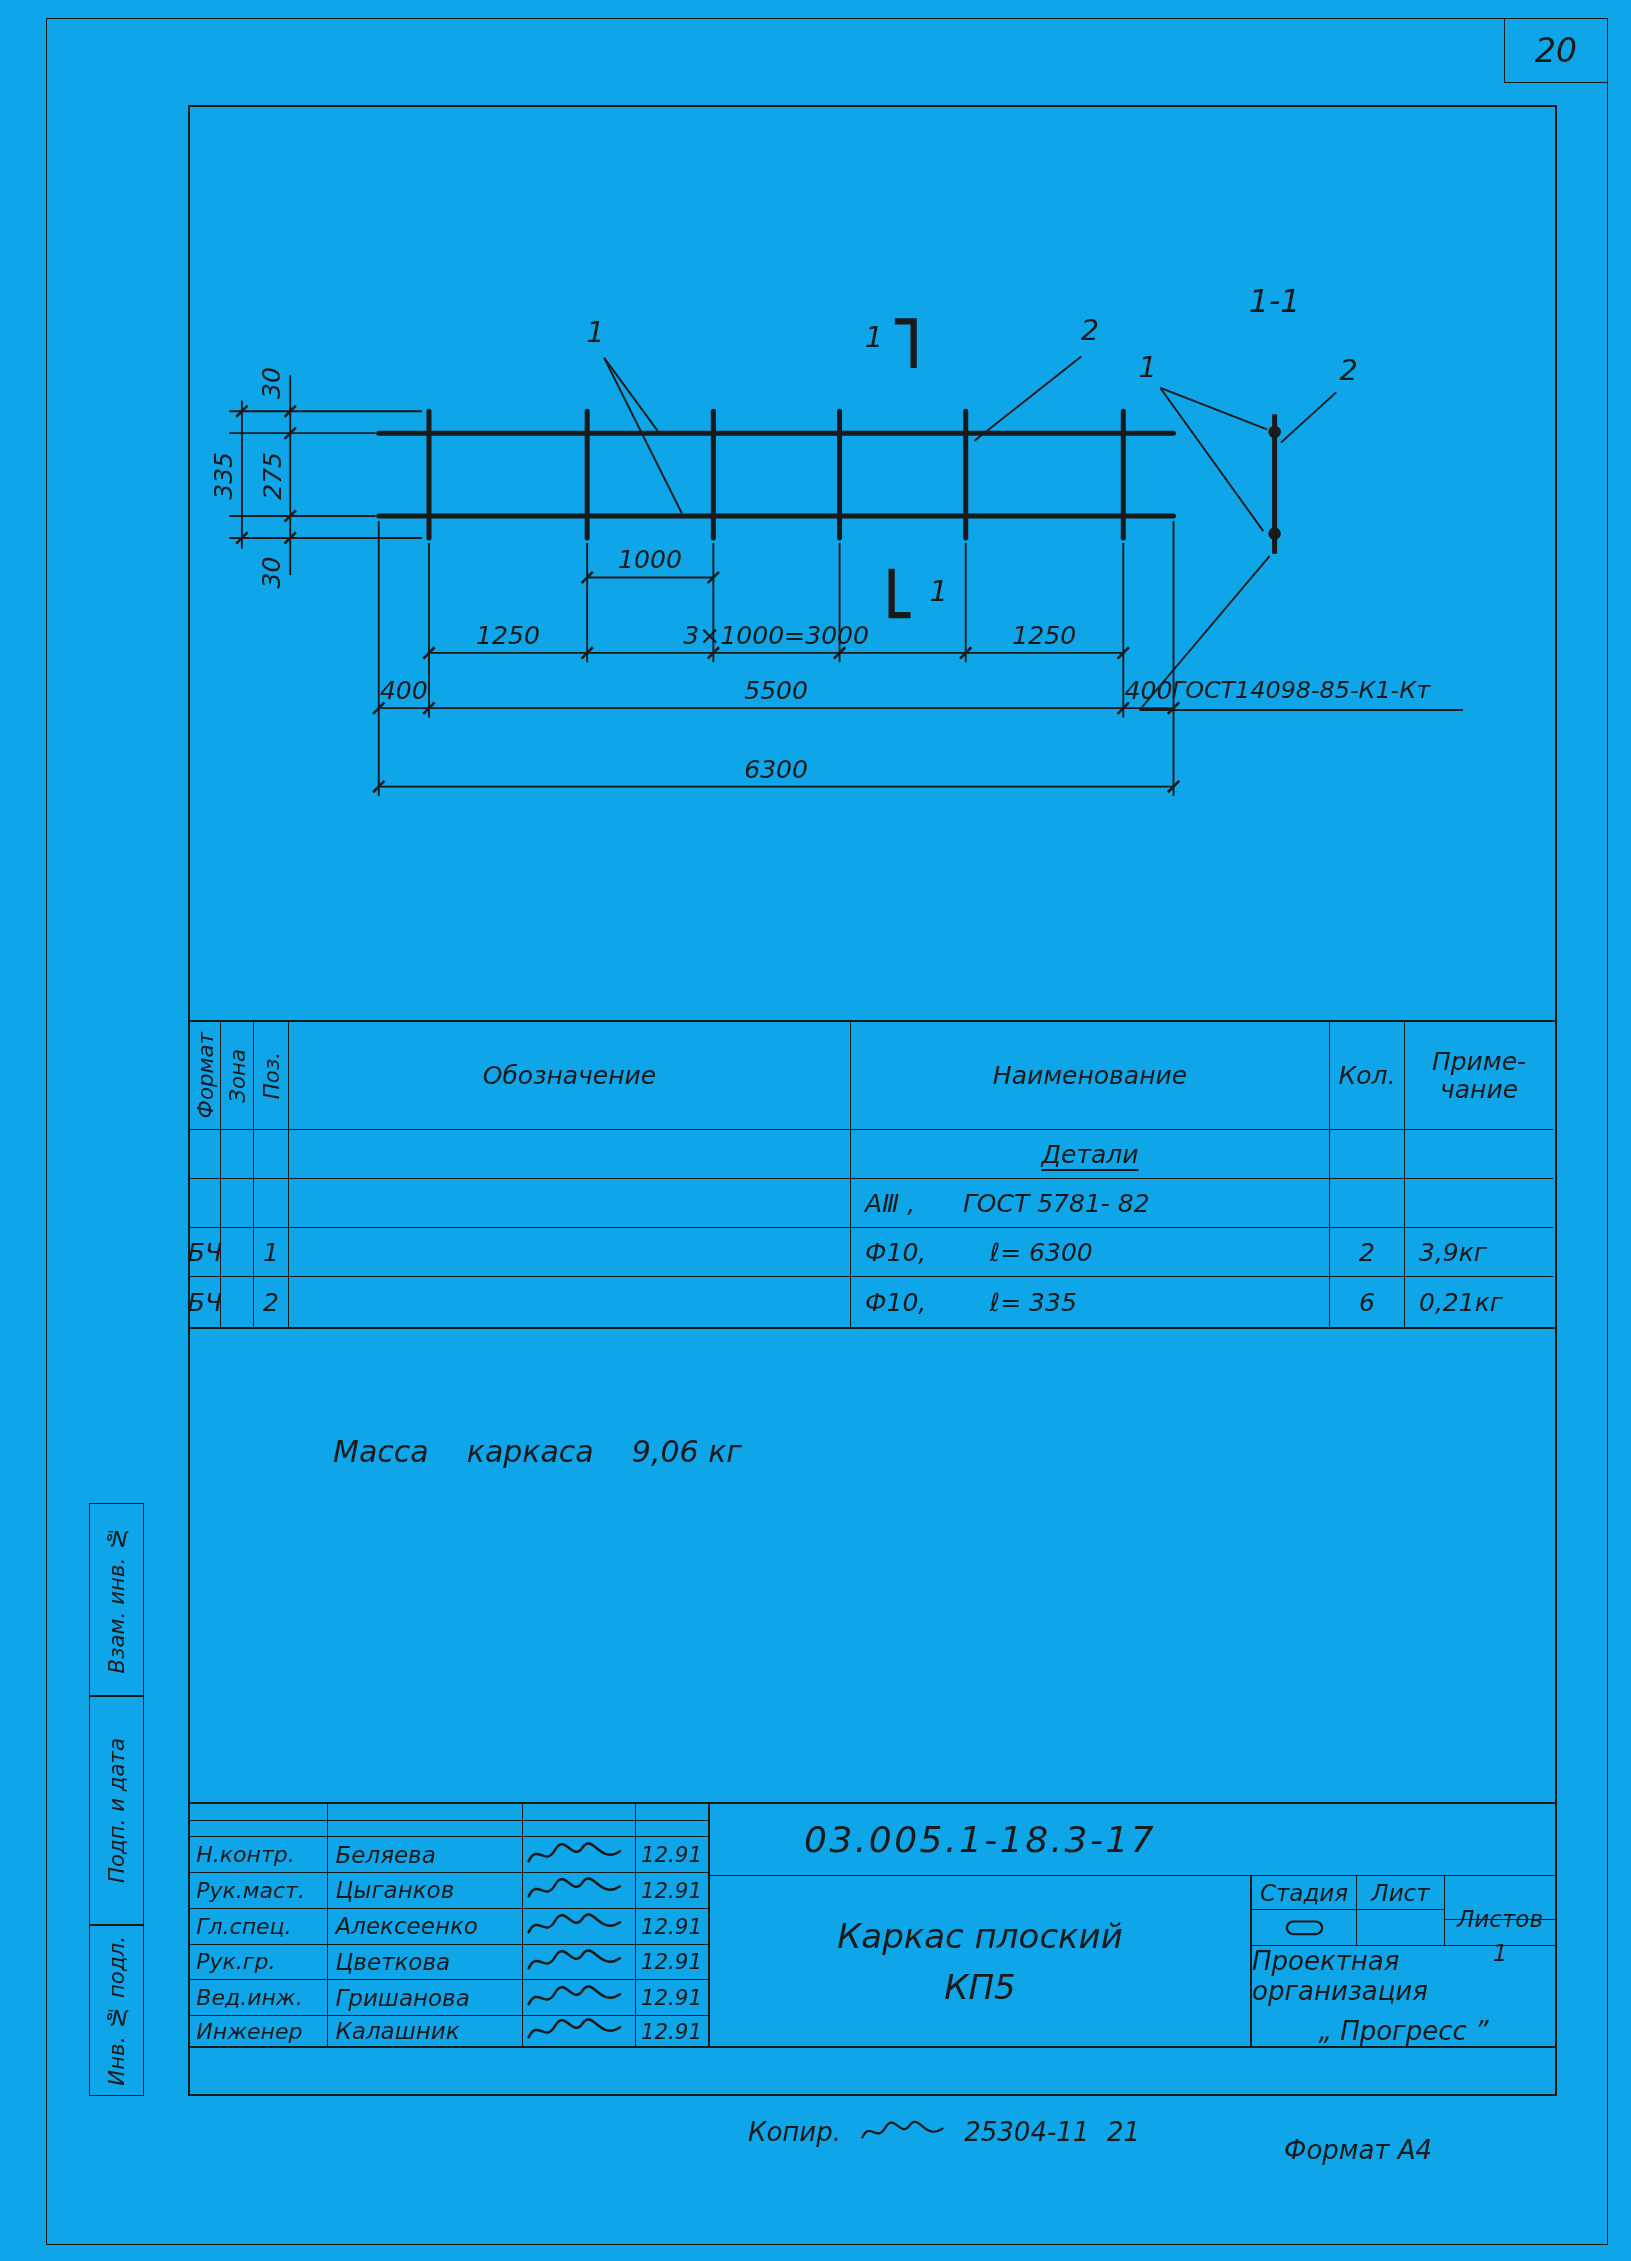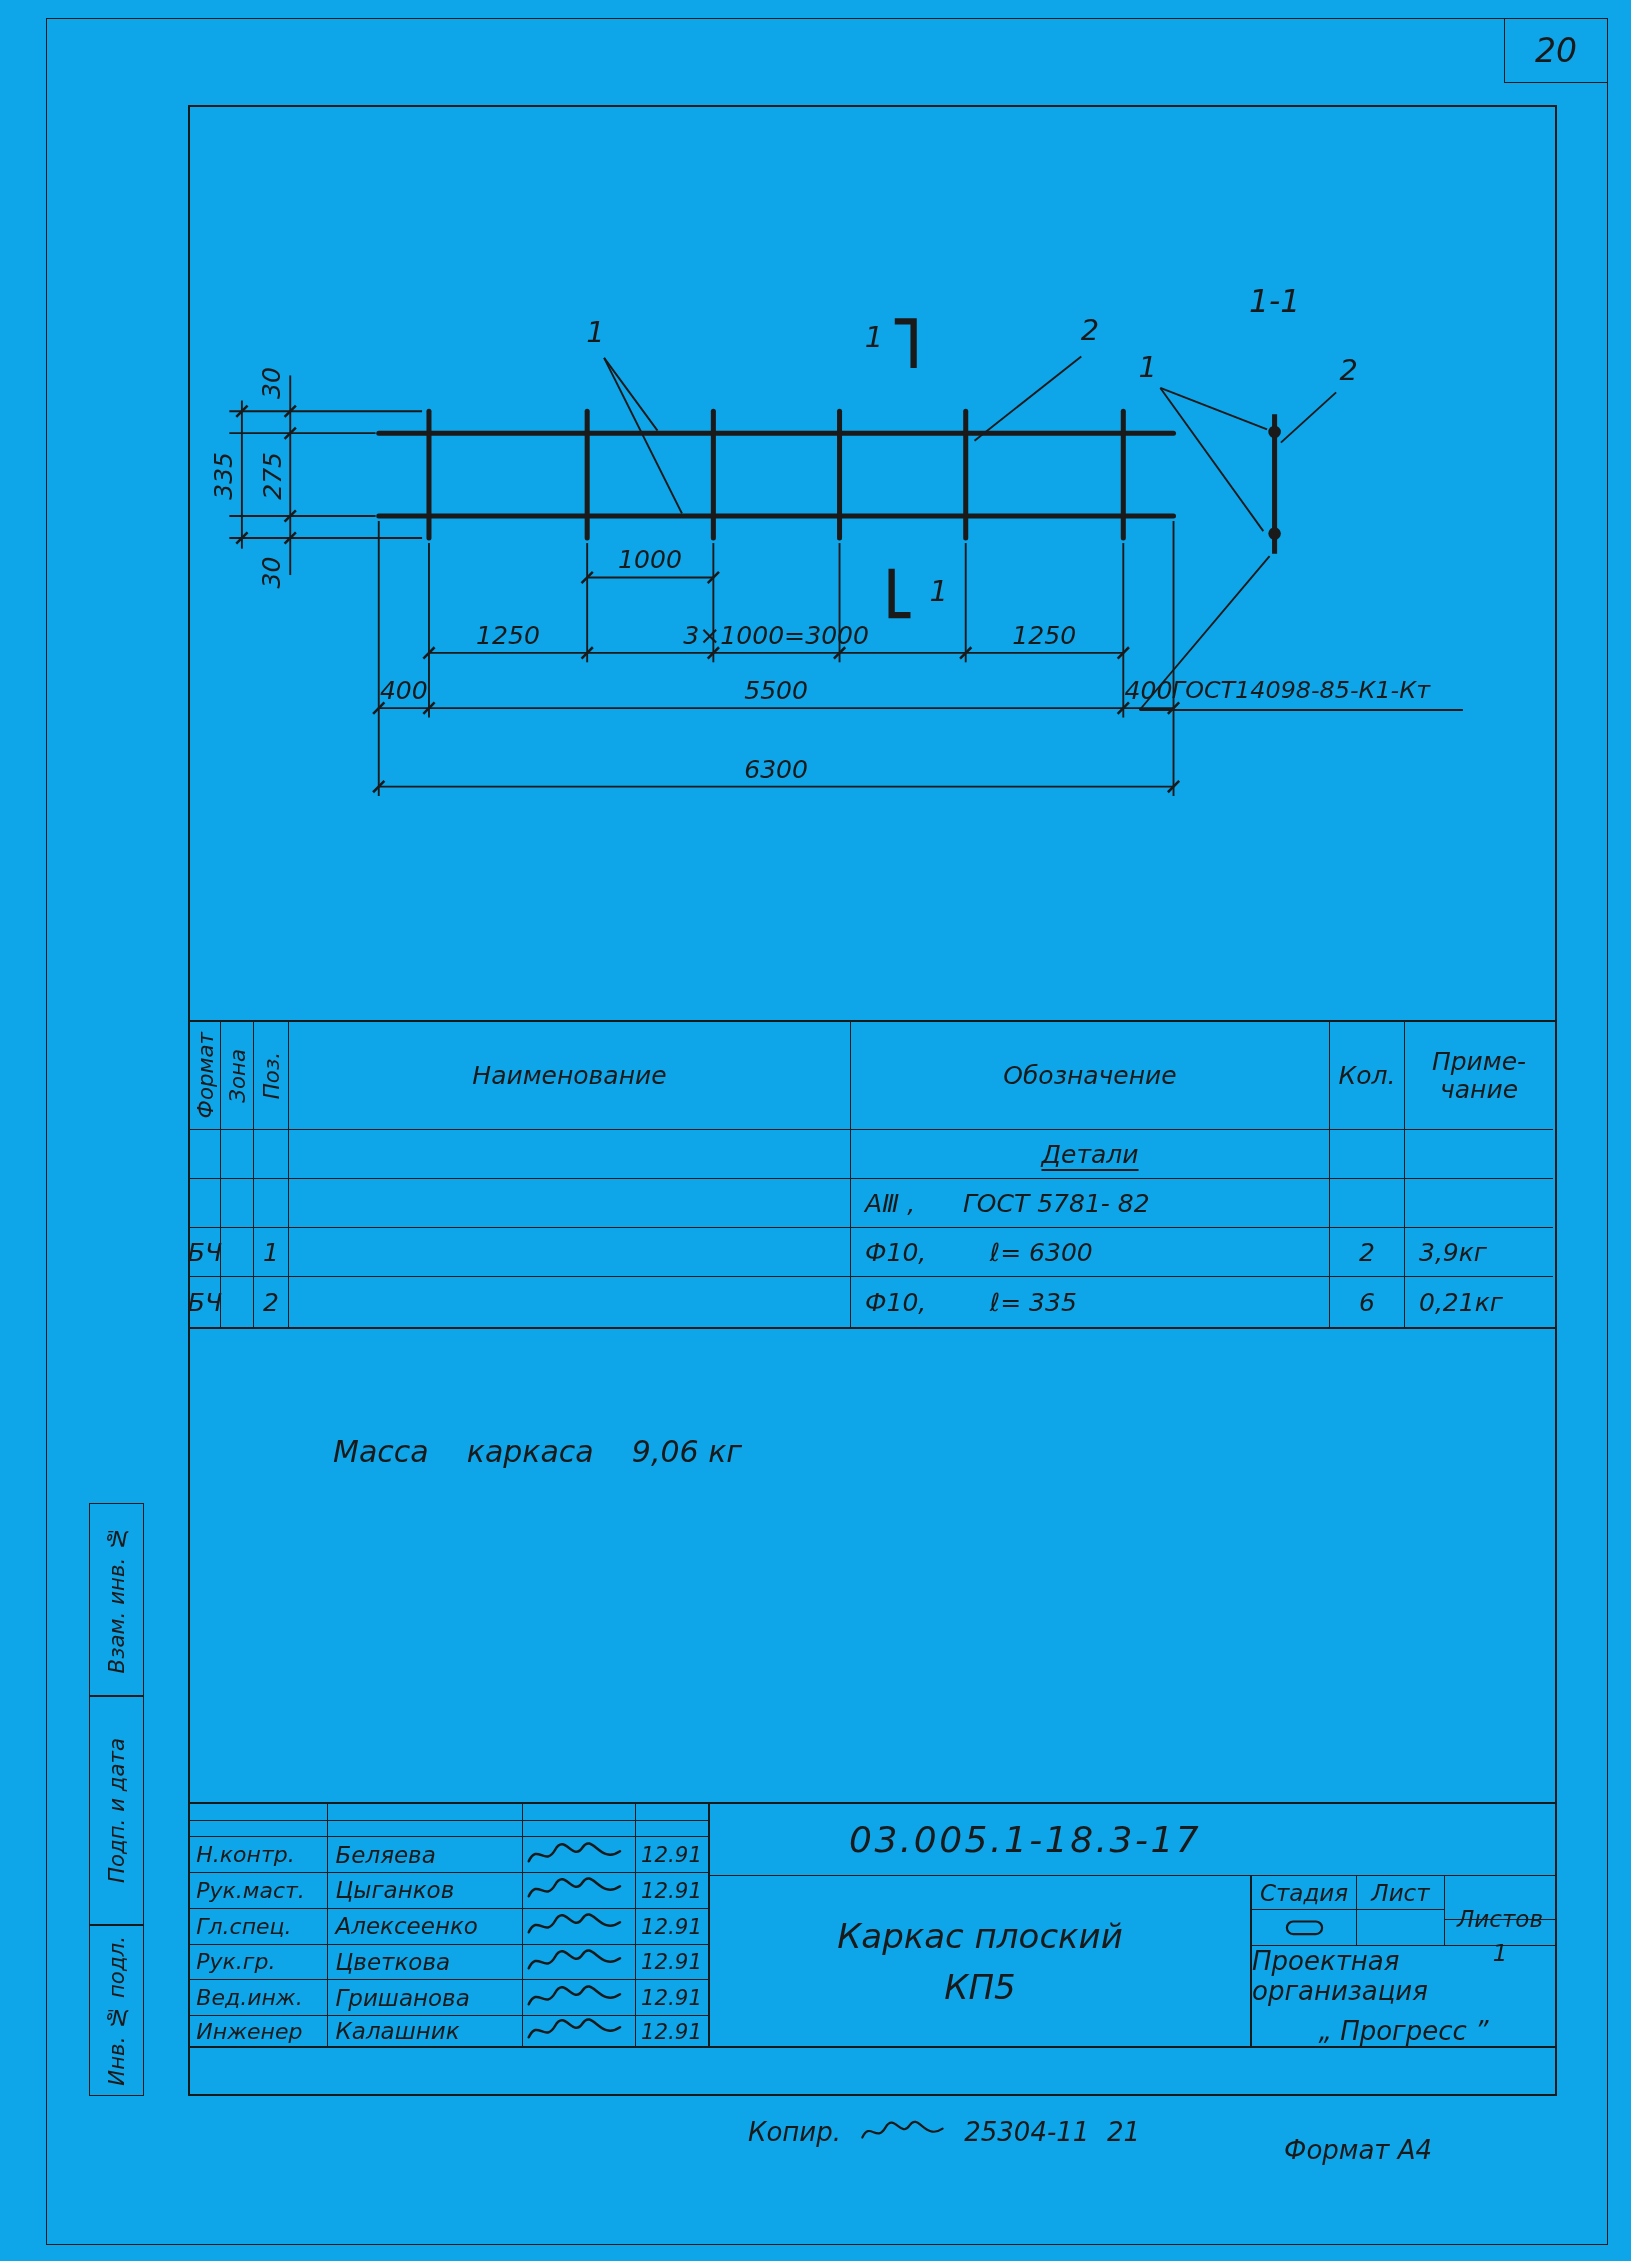--- a/index.html
+++ b/index.html
@@ -54,21 +54,21 @@
     display:flex; font-style:italic; }
   .tb-left { width:520px; border-right:2.5px solid #1a1a1a; display:flex; flex-direction:column; }
   .tb-row { display:flex; border-bottom:1.9px solid #1a1a1a; height:41px; align-items:center; }
   .tb-row-empty { height:19px; }
   .tb-row.lastrow { border-bottom:none; flex:1; }
   .tb-c-role { width:138px; border-right:1.9px solid #1a1a1a; height:100%; display:flex; align-items:center; padding-left:6.3px; font-size:22px; }
   .tb-c-name { width:195px; border-right:1.9px solid #1a1a1a; height:100%; display:flex; align-items:center; padding-left:7.5px; font-size:23px; }
   .tb-c-sig  { width:113px; border-right:1.9px solid #1a1a1a; height:100%; display:flex; align-items:center; overflow:visible; }
   .tb-c-date { flex:1; height:100%; display:flex; align-items:center; padding-left:5px; font-size:21.3px;text-align:right; }
   .tb-right { flex:1; display:flex; flex-direction:column; }
-  .tb-docnum { height:107px; border-bottom:1.9px solid #1a1a1a; display:flex; align-items:center; justify-content:flex-start;padding-left:45px; }
+  .tb-docnum { height:107px; border-bottom:1.9px solid #1a1a1a; display:flex; align-items:center; justify-content:flex-start; }
   .tb-docnum span { font-size:36px; letter-spacing:2.5px; margin-left:94px; }
   .tb-bottom { flex:1; display:flex; }
   .tb-title { width:542px; border-right:2.5px solid #1a1a1a; display:flex; flex-direction:column;
     align-items:center; justify-content:center; gap:11px; font-size:34px; }
   .tb-rightcol { flex:1; display:flex; flex-direction:column; }
   .tb-stage { display:grid; grid-template-columns:105px 88px 1fr; grid-template-rows:34px 35px; border-bottom:1.9px solid #1a1a1a; }
   .tb-stage > div { border-right:1.9px solid #1a1a1a; border-bottom:1.9px solid #1a1a1a;
     display:flex; align-items:center; justify-content:center; font-size:23px; }
   .tb-stage > div.nr { border-right:none;margin-top:43px; }
   .tb-stage > div.nb { border-bottom:none; }
@@ -211,22 +211,22 @@
 
     <div>
         <span class="vert st-head-small">Формат</span>
       </div>
     <div>
         <span class="vert st-head-small">Зона</span>
       </div>
     <div>
         <span class="vert st-head-small">Поз.</span>
       </div>
+    <div class="st-head">Обозначение</div>
     <div class="st-head">Наименование</div>
-    <div class="st-head">Обозначение</div>
     <div class="st-head-small">Кол.</div>
     <div class="st-note-head last-col st-head">
       <span>Приме-</span>
       <span>чание</span>
     </div>
 
     <div></div>
     <div></div>
     <div></div>
     <div></div>

